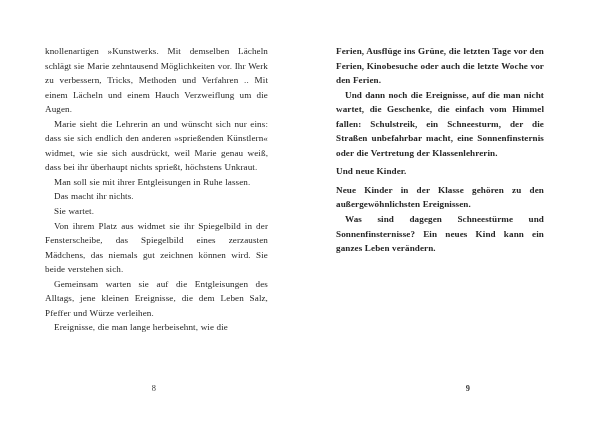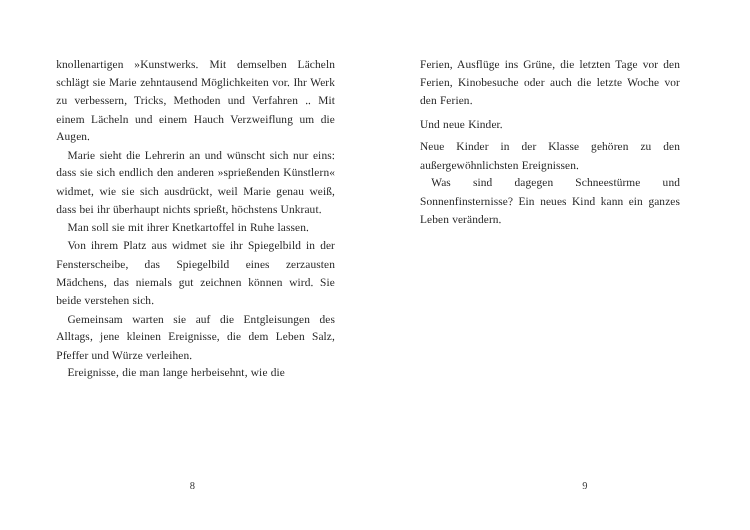--- a/index.html
+++ b/index.html
@@ -24,21 +24,21 @@
     box-sizing: border-box;
   }
   .page {
     position: relative;
     box-sizing: border-box;
     width: 300px;
     height: 424px;
     background: #ffffff;
   }
   .page-left  { padding: 44px 32px 0 45px; }
-  .page-right { padding: 44px 56px 0 36px; }
+  .page-right { padding: 44px 56px 0 36px; font-weight: bold; }
 
   .text-block {
     font-size: 9.1px;
     line-height: 14.55px;
     text-align: justify;
     text-justify: inter-word;
     color: #262626;
     letter-spacing: 0.01em;
     word-spacing: 0.02em;
   }
@@ -69,31 +69,34 @@
 </style>
 </head>
 <body>
 
 <div class="spread">
 
   <div class="page page-left">
     <div class="text-block">
       <p class="no-indent">knollenartigen »Kunstwerks. Mit demselben Lächeln schlägt sie Marie zehntausend Möglichkeiten vor. Ihr Werk zu verbessern, Tricks, Methoden und Verfahren .. Mit einem Lächeln und einem Hauch Verzweiflung um die Augen.</p>
       <p>Marie sieht die Lehrerin an und wünscht sich nur eins: dass sie sich endlich den anderen »sprießenden Künstlern« widmet, wie sie sich ausdrückt, weil Marie genau weiß, dass bei ihr überhaupt nichts sprießt, höchstens Unkraut.</p>
-      <p>Man soll sie mit ihrer Knetkartoffel in Ruhe lassen.</p>
+      <p>Man soll sie mit ihrer Entgleisungen in Ruhe lassen.</p>
+      <p>Das macht ihr nichts.</p>
+      <p>Sie wartet.</p>
       <p>Von ihrem Platz aus widmet sie ihr Spiegelbild in der Fensterscheibe, das Spiegelbild eines zerzausten Mädchens, das niemals gut zeichnen können wird. Sie beide verstehen sich.</p>
       <p>Gemeinsam warten sie auf die Entgleisungen des Alltags, jene kleinen Ereignisse, die dem Leben Salz, Pfeffer und Würze verleihen.</p>
       <p>Ereignisse, die man lange herbeisehnt, wie die</p>
     </div>
     <div class="folio">8</div>
   </div>
 
   <div class="page page-right">
     <div class="text-block">
       <p class="no-indent">Ferien, Ausflüge ins Grüne, die letzten Tage vor den Ferien, Kinobesuche oder auch die letzte Woche vor den Ferien.</p>
+      <p>Und dann noch die Ereignisse, auf die man nicht wartet, die Geschenke, die einfach vom Himmel fallen: Schulstreik, ein Schneesturm, der die Straßen unbefahrbar macht, eine Sonnenfinsternis oder die Vertretung der Klassenlehrerin.</p>
       <p class="no-indent gap-before">Und neue Kinder.</p>
       <p class="no-indent gap-before">Neue Kinder in der Klasse gehören zu den außergewöhnlichsten Ereignissen.</p>
       <p>Was sind dagegen Schneestürme und Sonnenfinsternisse? Ein neues Kind kann ein ganzes Leben verändern.</p>
     </div>
     <div class="folio">9</div>
   </div>
 
 </div>
 
 </body></html>

